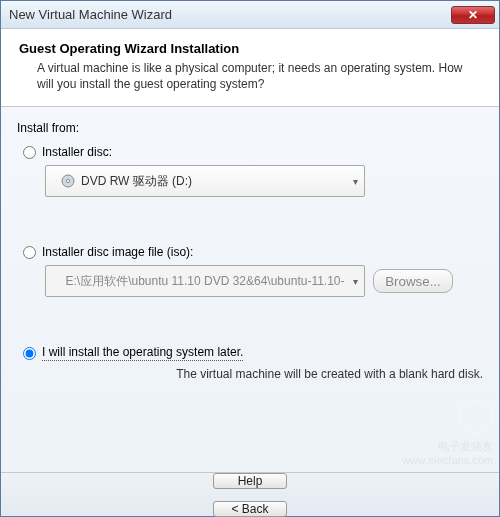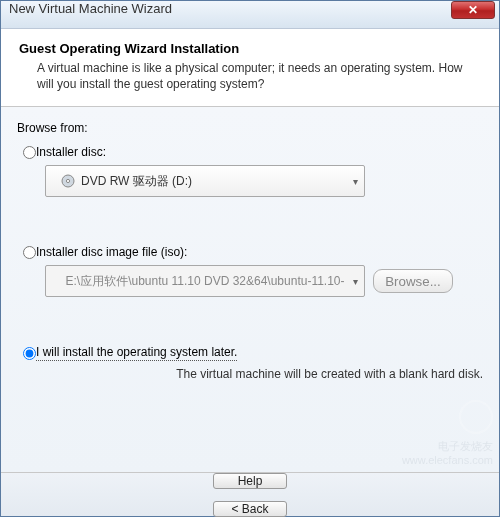--- a/index.html
+++ b/index.html
@@ -17,20 +17,21 @@
     height: 517px;
     background: linear-gradient(#e8f0f8, #dde7f0);
     border: 1px solid #5a7aa0;
     display: flex;
     flex-direction: column;
   }
   .titlebar {
     height: 28px;
     background: linear-gradient(#f0f6fc, #d8e4f0);
     display: flex;
+    align-items: center;
     padding: 0 4px 0 8px;
     border-bottom: 1px solid #bcc8d8;
   }
   .titlebar .title {
     flex: 1;
     font-size: 13px;
     color: #333;
   }
   .close-btn {
     width: 44px;
@@ -69,20 +70,21 @@
     padding: 14px 16px 10px 16px;
     background: linear-gradient(#f4f7fb, #eef3f8);
     position: relative;
   }
   .section-label {
     margin: 0 0 10px 0;
   }
   .opt-row {
     display: flex;
     align-items: center;
+    gap: 6px;
     margin: 6px 0 6px 6px;
   }
   .opt-row input[type=radio] {
     margin: 0;
   }
   .opt-row label { cursor: pointer; }
   .opt-row label.dotted {
     border-bottom: 1px dotted #555;
     padding-bottom: 1px;
   }
@@ -190,21 +192,21 @@
       <span>✕</span>
     </div>
   </div>
 
   <div class="header-panel">
     <h1>Guest Operating Wizard Installation</h1>
     <p class="sub">A virtual machine is like a physical computer; it needs an operating system. How will you install the guest operating system?</p>
   </div>
 
   <div class="content">
-    <p class="section-label">Browse from:</p>
+    <p class="section-label">Install from:</p>
 
     <div class="opt-row">
       <input type="radio" name="src" id="r1" style="">
       <label for="r1">Installer disc:</label>
     </div>
     <div class="opt-sub">
       <div class="select-box">
         <span class="disc-icon">
           <svg width="14" height="14" viewBox="0 0 14 14">
               <circle cx="7" cy="7" r="6" fill="#d0d8e0" stroke="#888"></circle>

